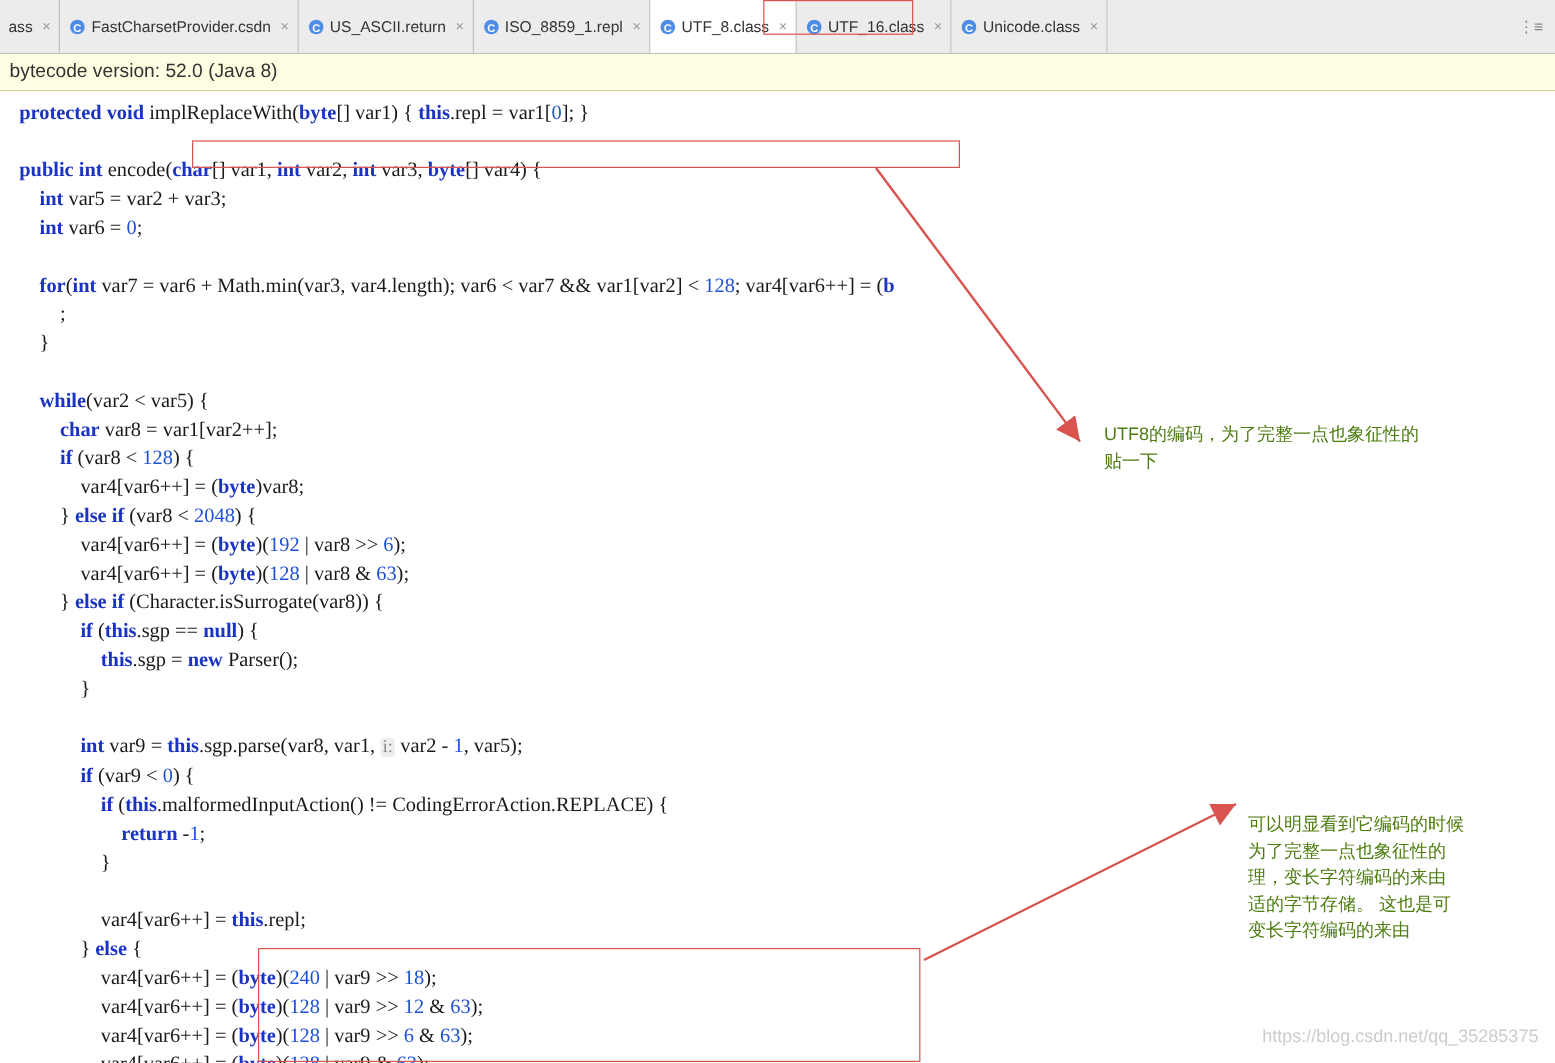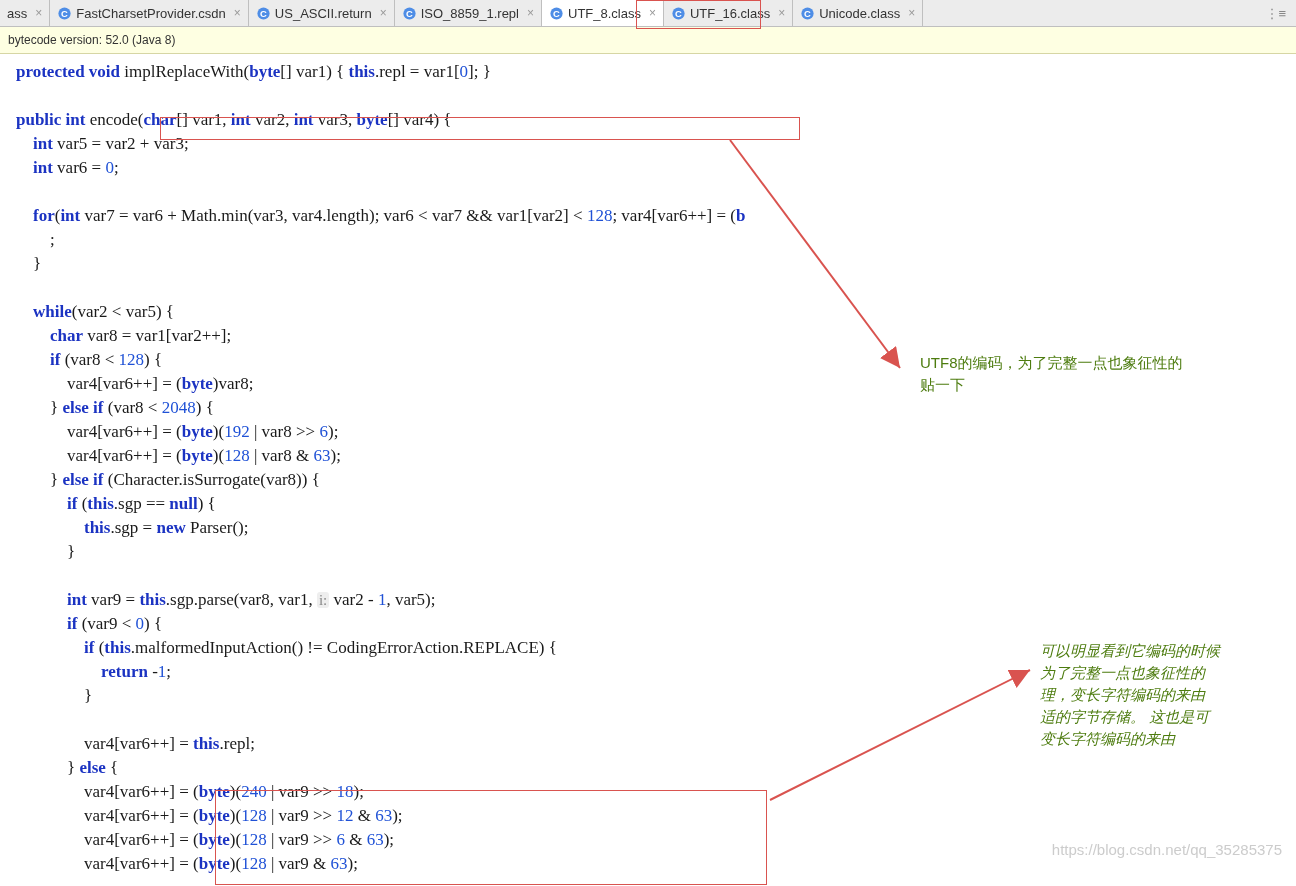--- a/index.html
+++ b/index.html
@@ -1,34 +1,34 @@
 <!DOCTYPE html>
 <html><head>
 <meta charset="utf-8">
 <style>
 * { box-sizing: border-box; margin: 0; padding: 0; }
 body { font-family: "Segoe UI", Tahoma, sans-serif; font-size: 13px; background: #fff; width: 1296px; height: 886px; overflow: hidden; }
-.tabs { display: flex; height: 27px; background: #ececec; border-bottom: 1px solid #bfbfbf; }
+.tabs { display: flex; height: 45px; background: #ececec; border-bottom: 1px solid #bfbfbf; }
 .tab { display: flex; align-items: center; padding: 0 7px; border-right: 1px solid #bfbfbf; background: #ececec; gap: 4px; }
 .tab.active { background: #fff; }
 .tab .ficon { width: 15px; height: 15px; display: flex; align-items: center; justify-content: center; }
 .tab .ficon svg { width: 15px; height: 15px; }
 .tab .label { color: #333; }
 .tab .close { color: #999; font-size: 12px; margin-left: 4px; }
 .tab.active { position: relative; }
 .highlight-box { border: 1px solid #d9534f; position: absolute; pointer-events: none; z-index: 4; }
-.banner { background: #feffe2; border-bottom: 1px solid #d6d6a4; padding: 6px 8px; color: #333; font-size: 12px; }
+.banner { background: #feffe2; border-bottom: 1px solid #d6d6a4; padding: 6px 8px; color: #333; font-size: 16px; }
 .code-area { position: relative; font-family: Liberation Serif, serif; font-size: 17px; line-height: 24px; padding-left: 16px; padding-top: 6px; white-space: pre; color: #1a1a1a; }
 .kw { color: #1B33C2; font-weight: bold; }
 .num { color: #1f51d6; }
 .paramhint { background: #eee; color: #888; border-radius: 3px; padding: 0 2px; font-size: 15px; }
 .annotation { position: absolute; color: #4d7c0f; font-size: 15px; font-family: "Microsoft YaHei","SimSun",sans-serif; line-height: 22px; }
 svg.arrow { position: absolute; pointer-events: none; z-index: 3; }
 .tabs-rest { flex: 1; background: #ececec; display:flex; justify-content:flex-end; align-items:center; padding-right:10px; color:#888; }
-.watermark { position:absolute; right:14px; bottom:28px; color:#ccc; font-size:15px; font-family:sans-serif; }
+.watermark { position:absolute; right:14px; bottom:14px; color:#ccc; font-size:15px; font-family:sans-serif; }
 </style>
 </head>
 <body>
 
 <div class="tabs">
   <div class="tab">
       <span class="label">ass</span>
       <span class="close">×</span>
     </div>
   <div class="tab">
@@ -142,17 +142,17 @@
       <path d="M0,0 L10,5 L0,10 z" fill="#d9534f"></path>
     </marker>
   </defs>
   <line x1="730" y1="140" x2="900" y2="368" stroke="#d9534f" stroke-width="2" marker-end="url(#ah)"></line>
   <line x1="770" y1="800" x2="1030" y2="670" stroke="#d9534f" stroke-width="2" marker-end="url(#ah)"></line>
 </svg>
 
 <div class="annotation" style="left:920px; top:352px;">
   <span>UTF8的编码，为了完整一点也象征性的</span><br><span>贴一下</span>
 </div>
-<div class="annotation" style="left:1040px; top:640px;font-style:italic;">
+<div class="annotation" style="left:1040px; top:677px;">
   <span>可以明显看到它编码的时候</span><br><span>为了完整一点也象征性的</span><br><span>理，变长字符编码的来由</span><br><span>适的字节存储。 这也是可</span><br><span>变长字符编码的来由</span>
 </div>
 
 <div class="watermark">https://blog.csdn.net/qq_35285375</div>
 
 </body></html>

